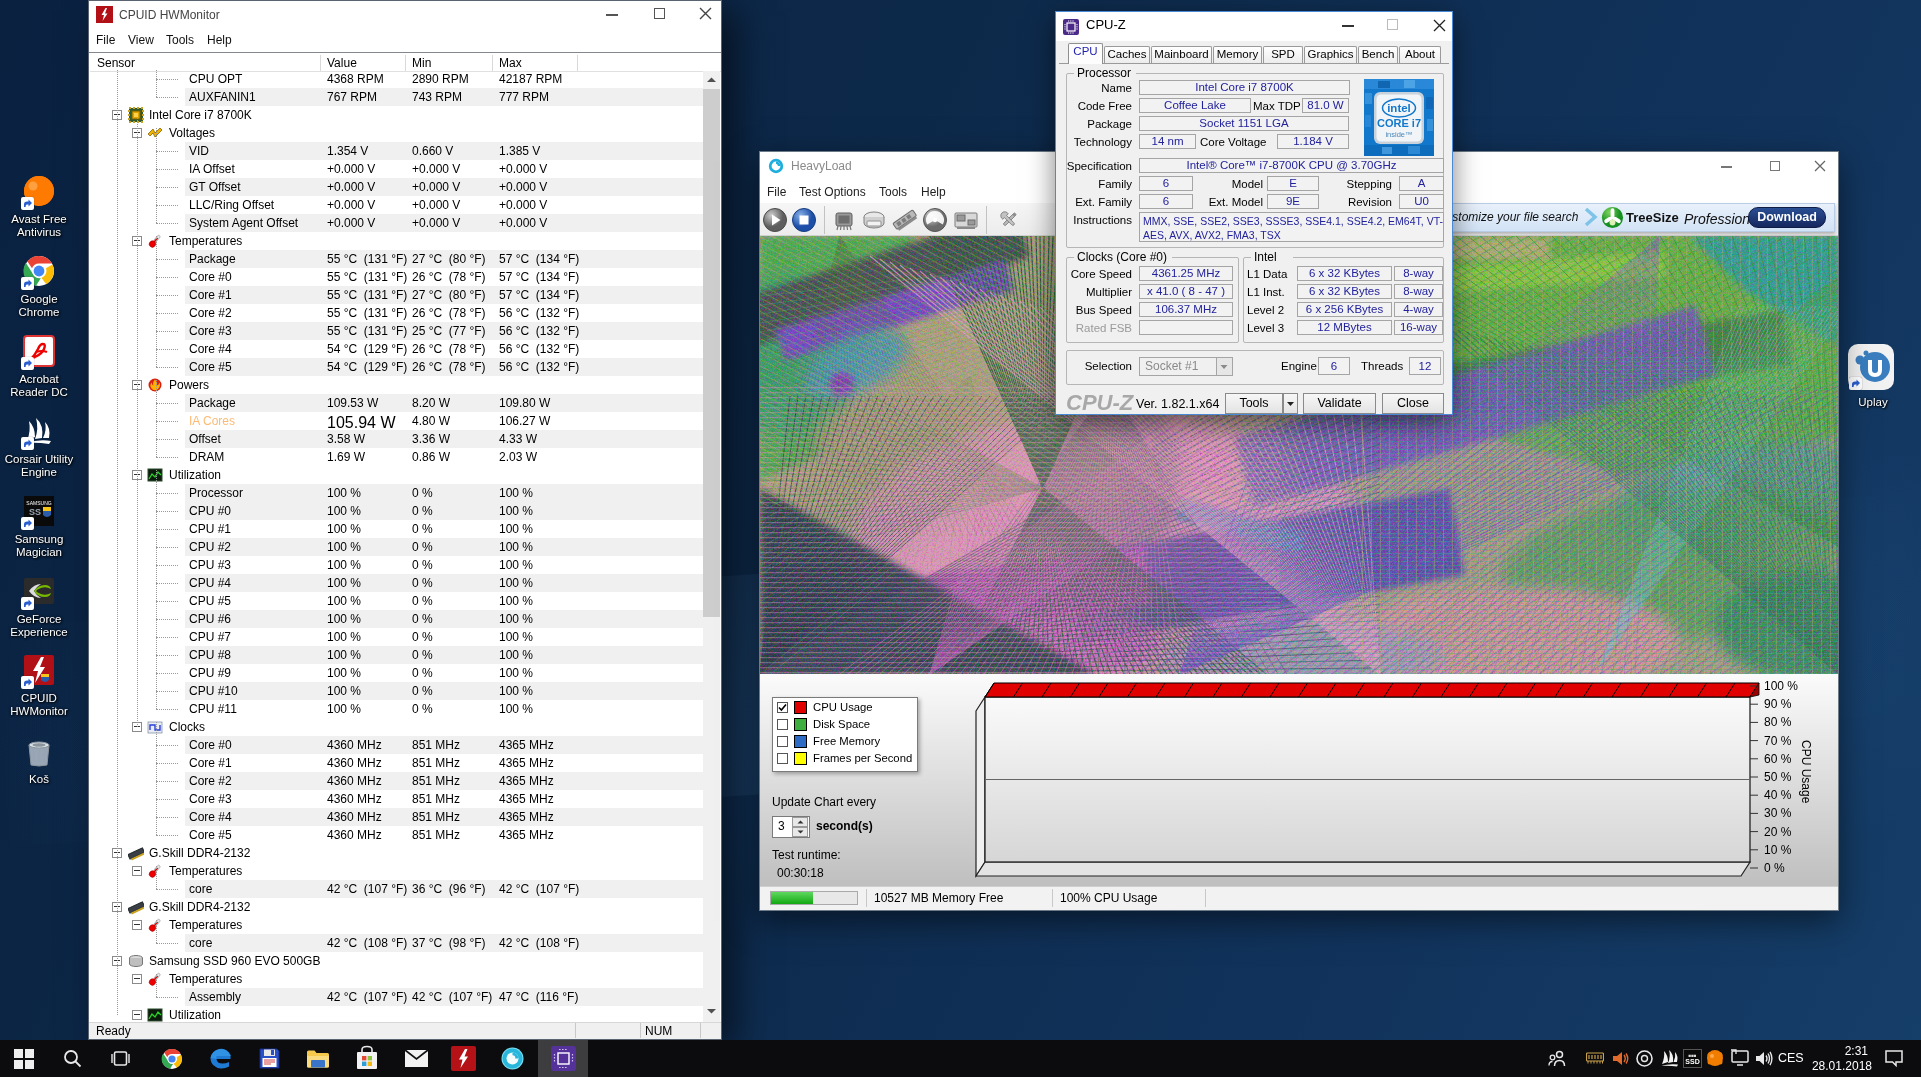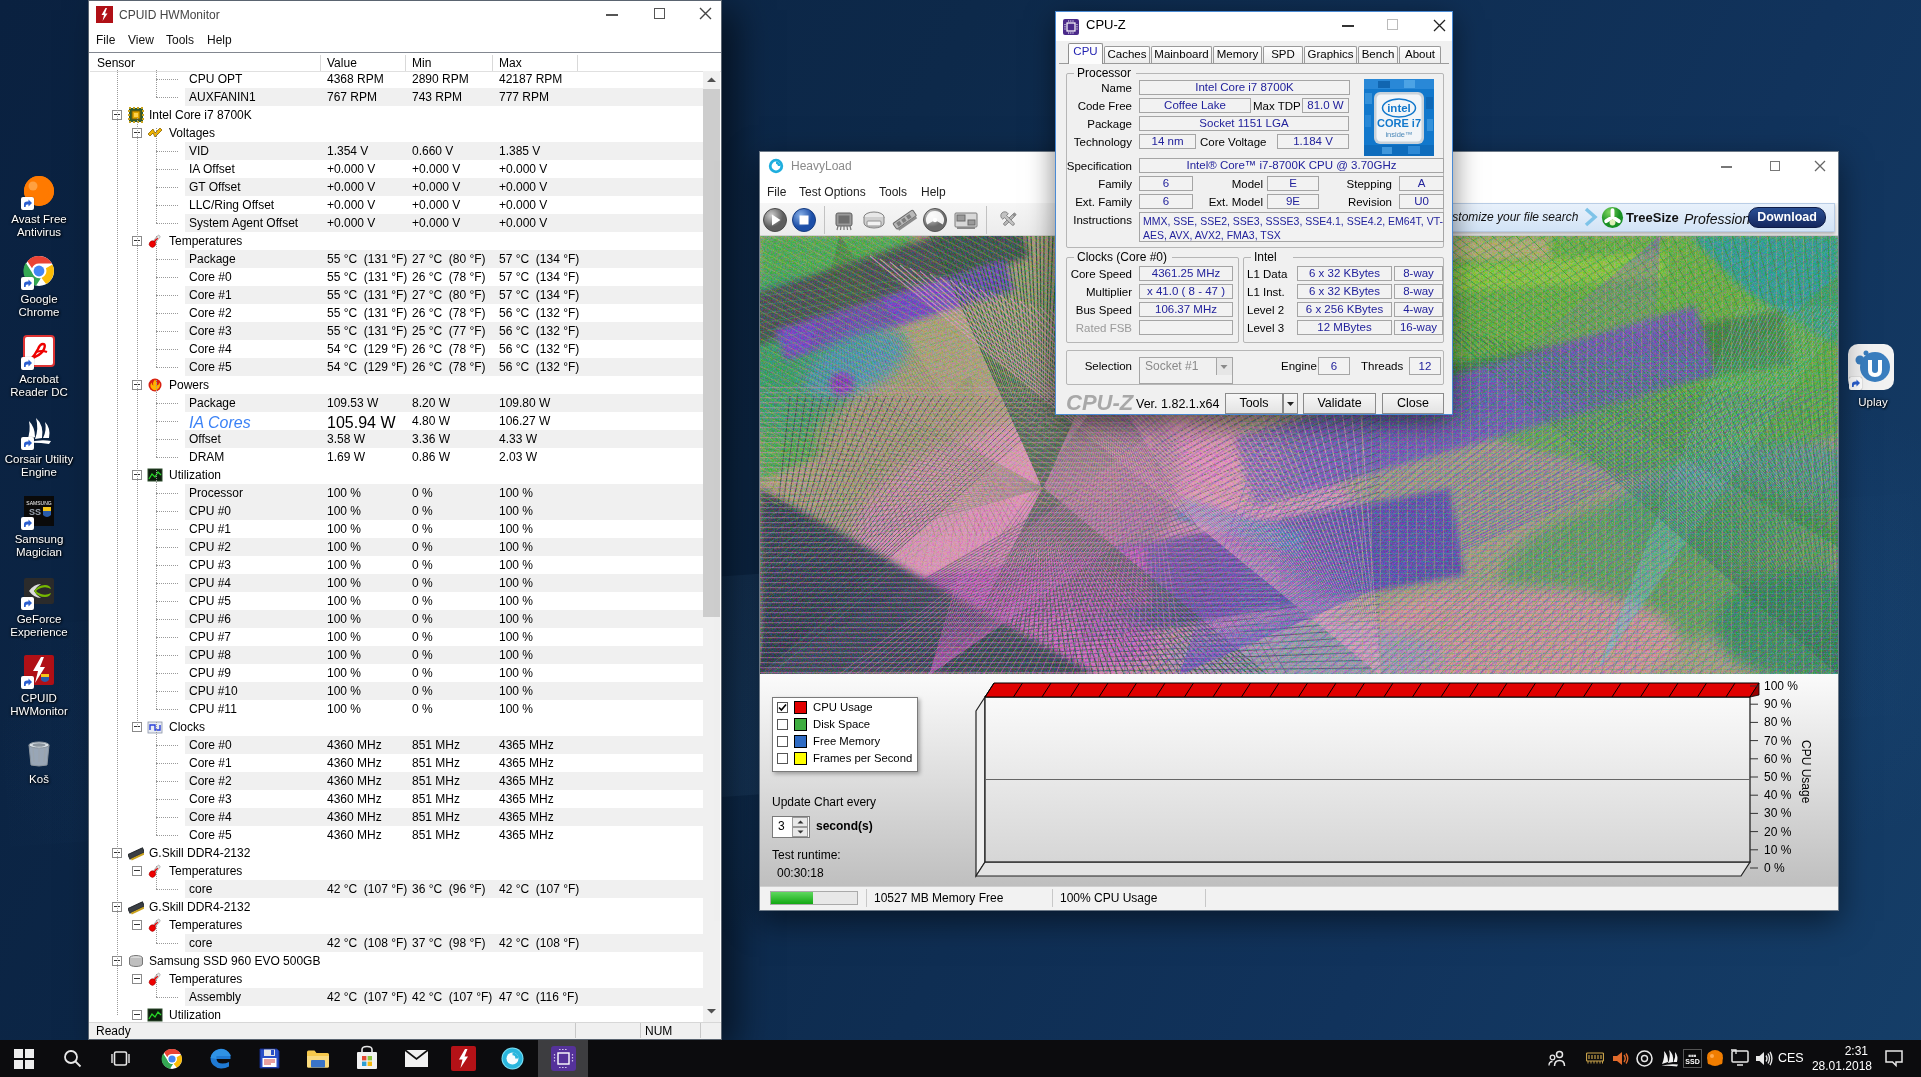--- a/index.html
+++ b/index.html
@@ -247,21 +247,21 @@
       <path d="M8 2.5 Q11 6 9.5 8.5 Q12 8 12.5 5.5 Q14 9 11 12 Q8 14.5 5 12 Q2 9 4.5 5.5 Q5 8 6.5 8.5 Q5 6 8 2.5z" fill="#ffb300"></path>
     </svg>
     <div class="t" style="left:79px;top:308px;width:160px;height:14px;color:#000;font-size:12px;">Powers</div>
     <div style="left:95px;top:324px;width:518px;height:18px;background:#f0f0f0;"></div>
     <div style="left:66px;top:333px;width:22px;height:1px;border-top:1px dotted #9a9a9a;"></div>
     <div class="t" style="left:99px;top:326px;width:130px;height:14px;color:#000;font-size:12px;">Package</div>
     <div class="t" style="left:237px;top:326px;width:84px;height:14px;color:#000;font-size:12px;">109.53 W</div>
     <div class="t" style="left:322px;top:326px;width:84px;height:14px;color:#000;font-size:12px;">8.20 W</div>
     <div class="t" style="left:409px;top:326px;width:90px;height:14px;color:#000;font-size:12px;">109.80 W</div>
     <div style="left:66px;top:351px;width:22px;height:1px;border-top:1px dotted #9a9a9a;"></div>
-    <div class="t" style="left:99px;top:344px;width:130px;height:14px;color:#3b82f6;font-size:16px;font-style:italic;">IA Cores</div>
+    <div class="t" style="left:99px;top:344px;width:130px;height:14px;color:#fdba74;font-size:12px;">IA Cores</div>
     <div class="t" style="left:237px;top:344px;width:84px;height:14px;color:#000;font-size:16px;">105.94 W</div>
     <div class="t" style="left:322px;top:344px;width:84px;height:14px;color:#000;font-size:12px;">4.80 W</div>
     <div class="t" style="left:409px;top:344px;width:90px;height:14px;color:#000;font-size:12px;">106.27 W</div>
     <div style="left:95px;top:360px;width:518px;height:18px;background:#f0f0f0;"></div>
     <div style="left:66px;top:369px;width:22px;height:1px;border-top:1px dotted #9a9a9a;"></div>
     <div class="t" style="left:99px;top:362px;width:130px;height:14px;color:#000;font-size:12px;">Offset</div>
     <div class="t" style="left:237px;top:362px;width:84px;height:14px;color:#000;font-size:12px;">3.58 W</div>
     <div class="t" style="left:322px;top:362px;width:84px;height:14px;color:#000;font-size:12px;">3.36 W</div>
     <div class="t" style="left:409px;top:362px;width:90px;height:14px;color:#000;font-size:12px;">4.33 W</div>
     <div style="left:66px;top:387px;width:22px;height:1px;border-top:1px dotted #9a9a9a;"></div>
@@ -1680,21 +1680,21 @@
 <div class="t" style="left:1297px;top:284px;width:95px;height:15px;z-index:5;background:#f2f2f2;border:1px solid #a5a5a5;color:#22229c;font-size:11.5px;text-align:center;line-height:13px;">6 x 32 KBytes</div>
 <div class="t" style="left:1394px;top:284px;width:49px;height:15px;z-index:5;background:#f2f2f2;border:1px solid #a5a5a5;color:#22229c;font-size:11.5px;text-align:center;line-height:13px;">8-way</div>
 <div class="t" style="left:1247px;top:304px;width:46px;height:14px;z-index:5;color:#000;font-size:11.5px;text-align:left;">Level 2</div>
 <div class="t" style="left:1297px;top:302px;width:95px;height:15px;z-index:5;background:#f2f2f2;border:1px solid #a5a5a5;color:#22229c;font-size:11.5px;text-align:center;line-height:13px;">6 x 256 KBytes</div>
 <div class="t" style="left:1394px;top:302px;width:49px;height:15px;z-index:5;background:#f2f2f2;border:1px solid #a5a5a5;color:#22229c;font-size:11.5px;text-align:center;line-height:13px;">4-way</div>
 <div class="t" style="left:1247px;top:322px;width:46px;height:14px;z-index:5;color:#000;font-size:11.5px;text-align:left;">Level 3</div>
 <div class="t" style="left:1297px;top:320px;width:95px;height:15px;z-index:5;background:#f2f2f2;border:1px solid #a5a5a5;color:#22229c;font-size:11.5px;text-align:center;line-height:13px;">12 MBytes</div>
 <div class="t" style="left:1394px;top:320px;width:49px;height:15px;z-index:5;background:#f2f2f2;border:1px solid #a5a5a5;color:#22229c;font-size:11.5px;text-align:center;line-height:13px;">16-way</div>
 <div style="left:1066px;top:350px;width:378px;height:35px;z-index:5;border:1px solid #b6b6b6;border-radius:2px;"></div>
 <div class="t" style="left:1080px;top:360px;width:52px;height:14px;z-index:5;color:#000;font-size:11.5px;text-align:right;">Selection</div>
-<div class="t" style="left:1139px;top:357px;width:94px;height:27px;z-index:5;background:#f0f0f0;border:1px solid #a5a5a5;color:#8a8a8a;font-size:12px;line-height:17px;padding-left:5px;">Socket #1</div>
+<div class="t" style="left:1139px;top:357px;width:94px;height:19px;z-index:5;background:#f0f0f0;border:1px solid #a5a5a5;color:#8a8a8a;font-size:12px;line-height:17px;padding-left:5px;">Socket #1</div>
 <div style="left:1216px;top:358px;width:16px;height:17px;z-index:5;background:#e6e6e6;border-left:1px solid #a5a5a5;"></div>
 <svg style="position:absolute;left:1216px;top:358px;z-index:6" width="16" height="17" viewBox="0 0 16 17">
     <path d="M4.5 7 L8 11 L11.5 7z" fill="#8a8a8a"></path>
   </svg>
 <div class="t" style="left:1281px;top:360px;width:40px;height:14px;z-index:5;color:#000;font-size:11.5px;text-align:left;">Engine</div>
 <div class="t" style="left:1318px;top:357px;width:32px;height:18px;z-index:5;background:#f2f2f2;border:1px solid #a5a5a5;color:#22229c;font-size:11.5px;text-align:center;line-height:16px;">6</div>
 <div class="t" style="left:1361px;top:360px;width:50px;height:14px;z-index:5;color:#000;font-size:11.5px;text-align:left;">Threads</div>
 <div class="t" style="left:1409px;top:357px;width:32px;height:18px;z-index:5;background:#f2f2f2;border:1px solid #a5a5a5;color:#22229c;font-size:11.5px;text-align:center;line-height:16px;">12</div>
 <div class="t" style="left:1066px;top:390px;width:120px;height:24px;z-index:5;color:#a8a8a8;font-size:22px;font-weight:bold;font-style:italic;letter-spacing:0;font-family:'Liberation Sans';">CPU-Z</div>
 <div class="t" style="left:1136px;top:397px;width:100px;height:15px;z-index:5;color:#000;font-size:12.5px;">Ver. 1.82.1.x64</div>

